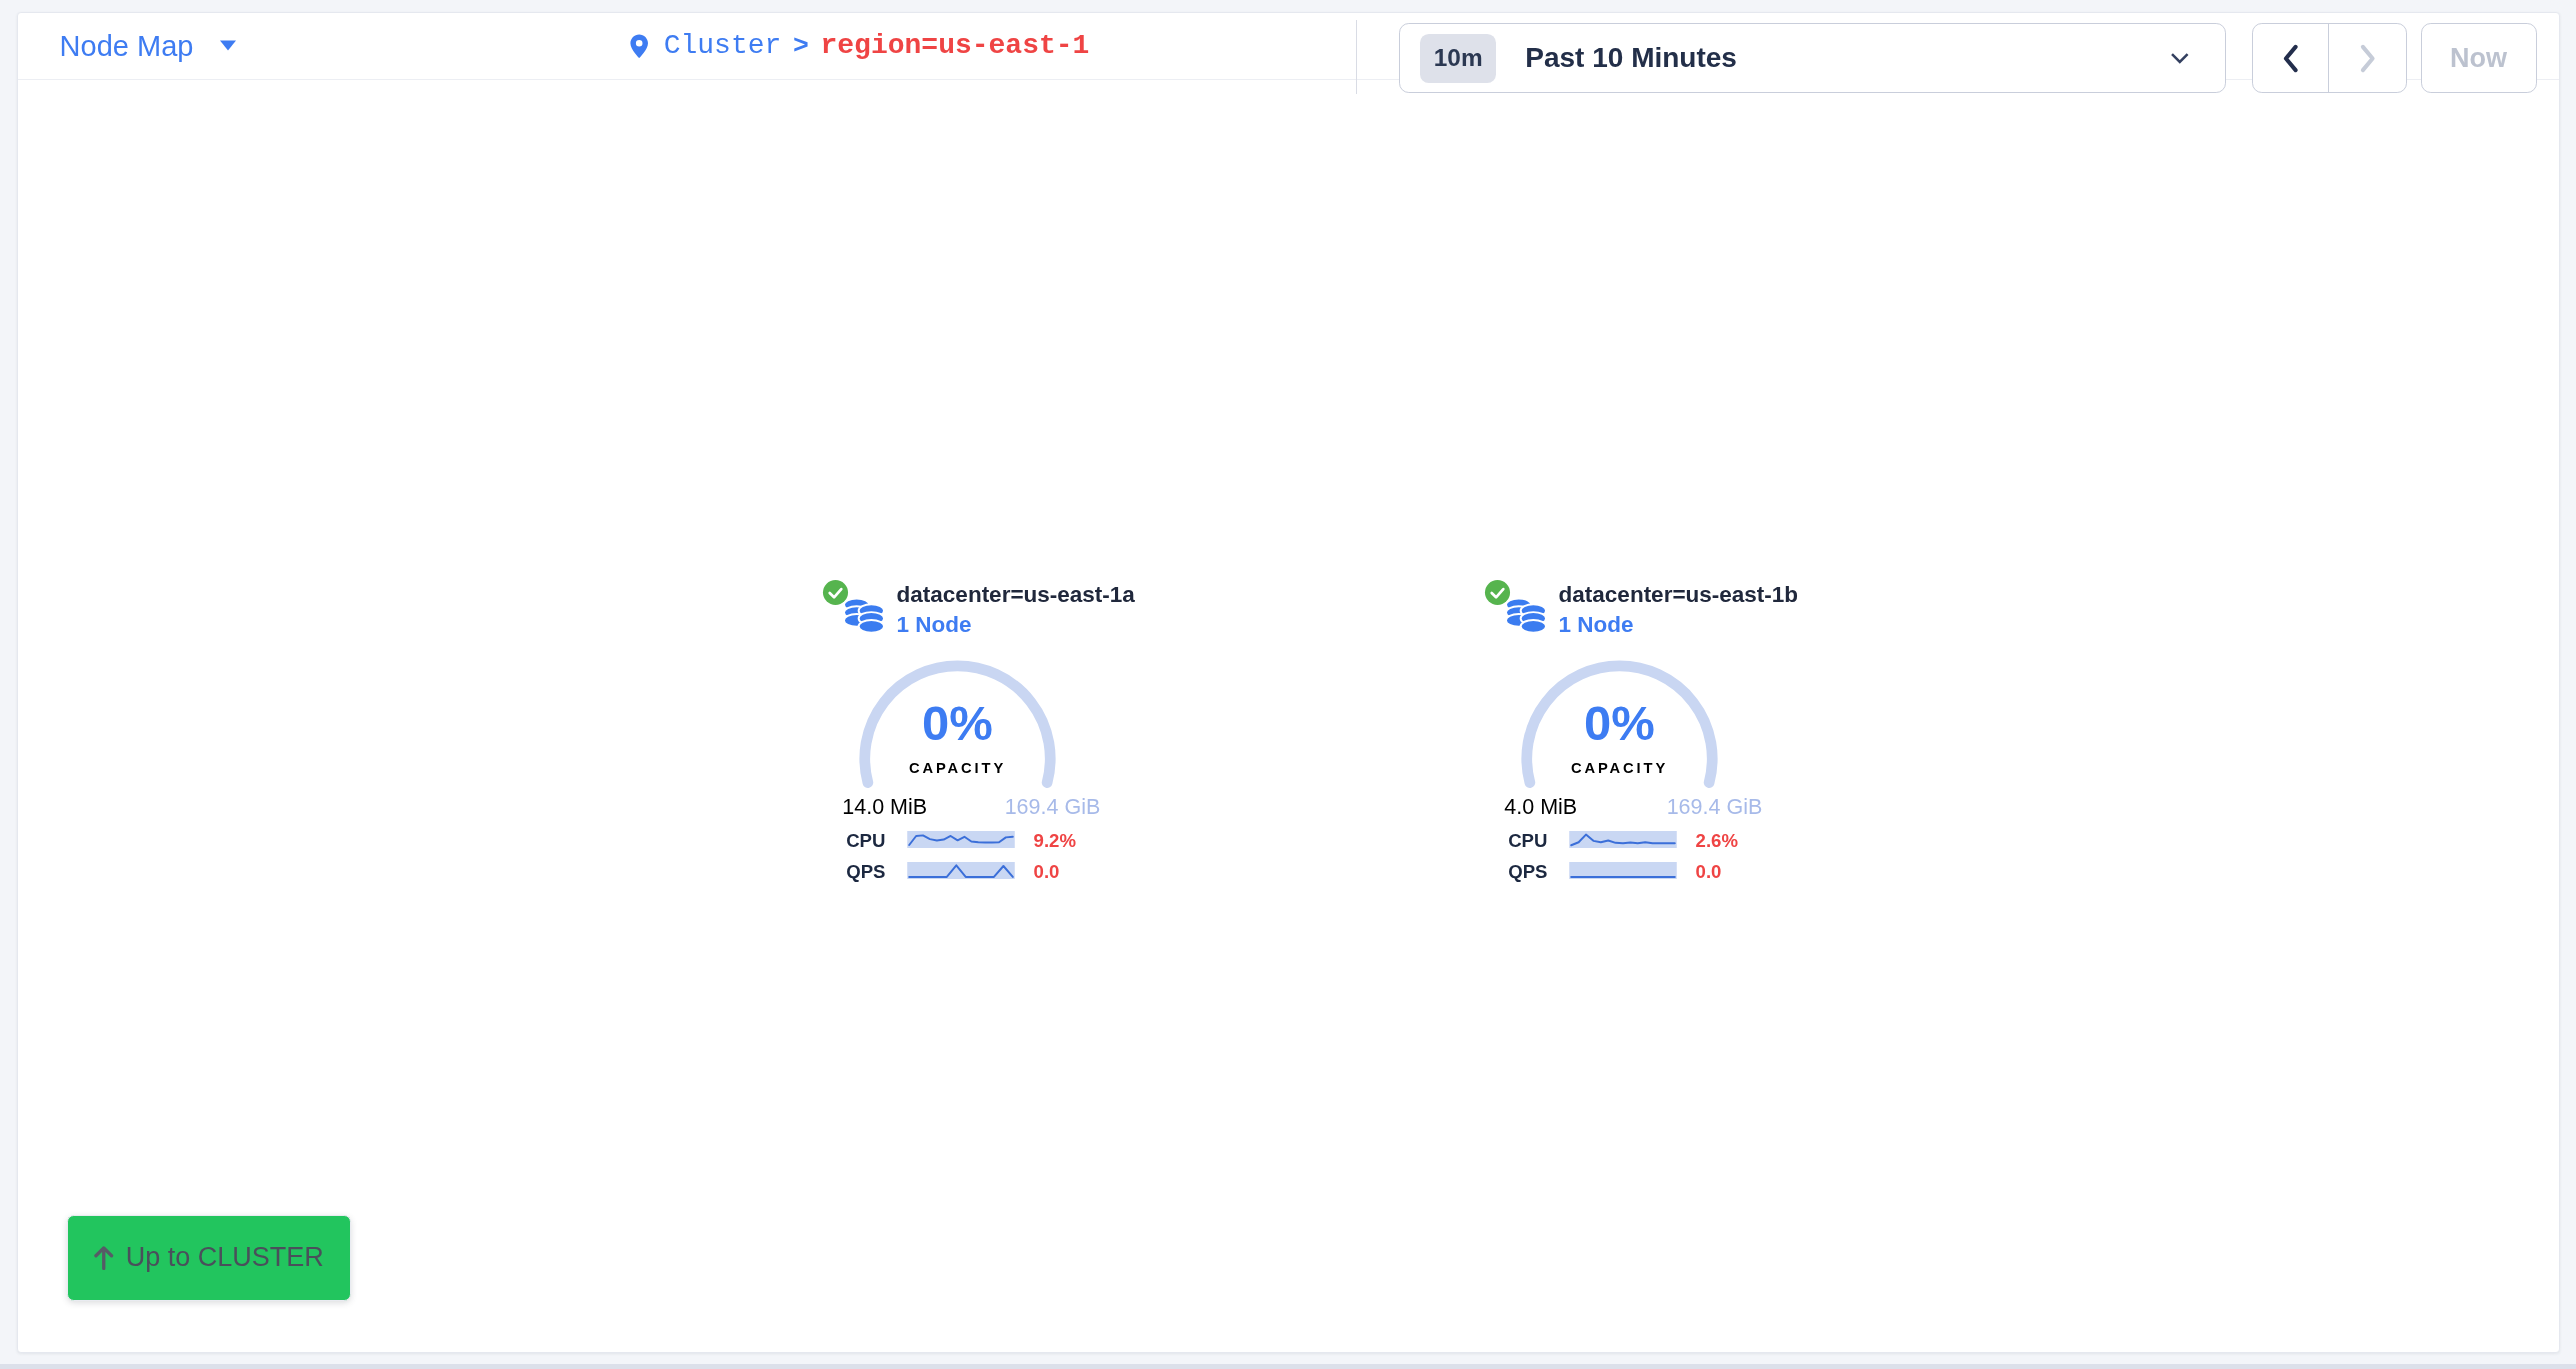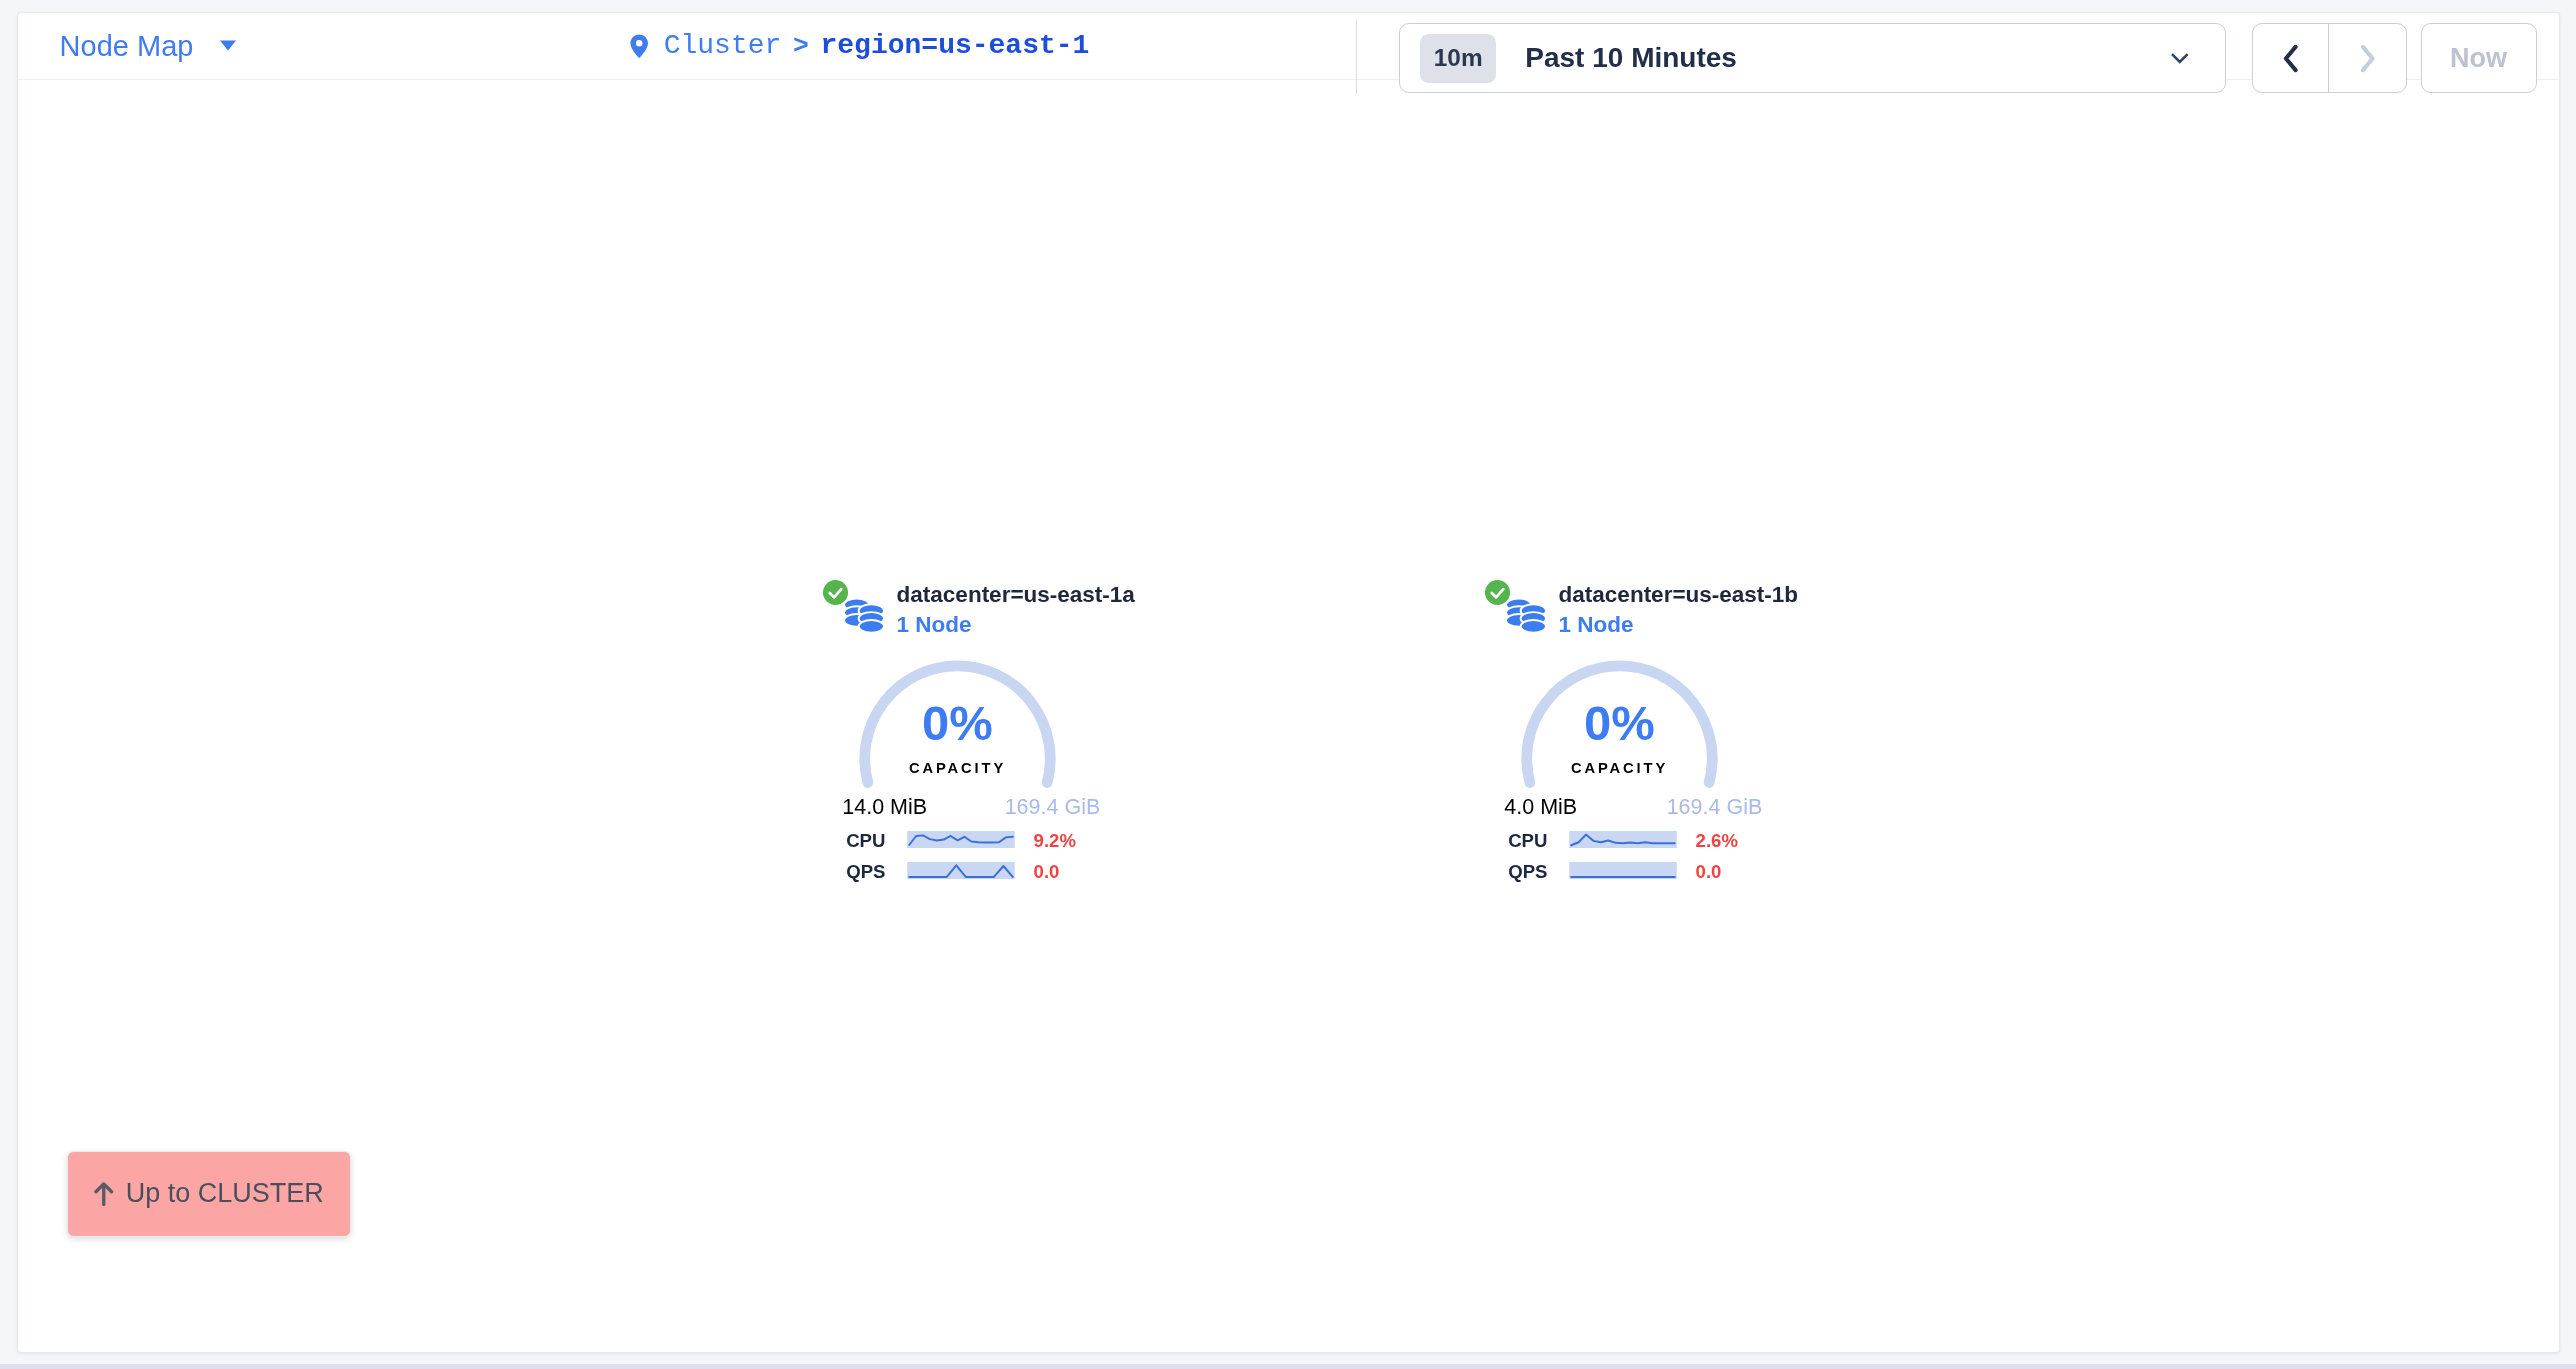--- a/index.html
+++ b/index.html
@@ -25,21 +25,21 @@
   .caret-down {
     width:0; height:0; border-left:8.8px solid transparent; border-right:8.8px solid transparent;
     border-top:10.8px solid #3e7cf2;
   }
   .breadcrumb {
     position:absolute; left:608px; top:50%; transform:translateY(-50%);
     display:flex; align-items:center; gap:11.7px; white-space:nowrap;font-family:Liberation Mono, monospace;
   }
   .crumb-link { font-size:28px; color:#3e7cf2; cursor:pointer; }
   .crumb-sep  { font-size:26.4px; color:#3e7cf2; font-weight:bold; }
-  .crumb-current { font-size:28px; color:#1d4ed8; font-weight:bold; }
+  .crumb-current { font-size:28px; color:#ef4444; font-weight:bold; }
   .topbar-divider { position:absolute; left:1338px; top:7.8px; width:1px; height:74px; background:#d9dce5; }
 
   .time-dropdown {
     position:absolute; left:1381px; top:10.8px; width:827px; height:70px;
     border:1px solid #c9cedb; border-radius:9.8px; background:#fff;
     display:flex; align-items:center; cursor:pointer;
   }
   .time-badge {
     margin-left:20.5px; background:#dee1ea; color:#2b3852; font-weight:bold;
     font-size:24.4px; padding:10.8px 13.7px; border-radius:8.8px;
@@ -88,22 +88,22 @@
   .dc-metric.qps { top:285px; }
   .metric-label {
     position:absolute; left:15.6px; top:0; width:55px; text-align:left;
     font-size:18.6px; font-weight:bold; color:#1c2840;
   }
   .metric-spark { position:absolute; left:76px; top:1px; }
   .metric-value { position:absolute; left:203px; top:0; font-size:18.6px; font-weight:bold; color:#ef4444; }
 
   
   .up-button {
-    position:absolute; left:49px; top:1138px; width:284px; height:86px;
-    background:#fca5a5; border:1px solid #e9ebf1; border-radius:6.8px;
+    position:absolute; left:49px; top:1202px; width:284px; height:86px;
+    background:#22c55e; border:1px solid #e9ebf1; border-radius:6.8px;
     box-shadow:0 2px 5.9px rgba(60,64,80,.18);
     display:flex; align-items:center; justify-content:center; gap:10.8px;
     font-size:27px; color:#4a4f5b; cursor:pointer;
   }
   .bottom-edge { position:absolute; left:0; bottom:0; width:100%; height:4.9px; background:#dce0ea; }
 </style>
 </head>
 <body>
 
 <div class="panel">

